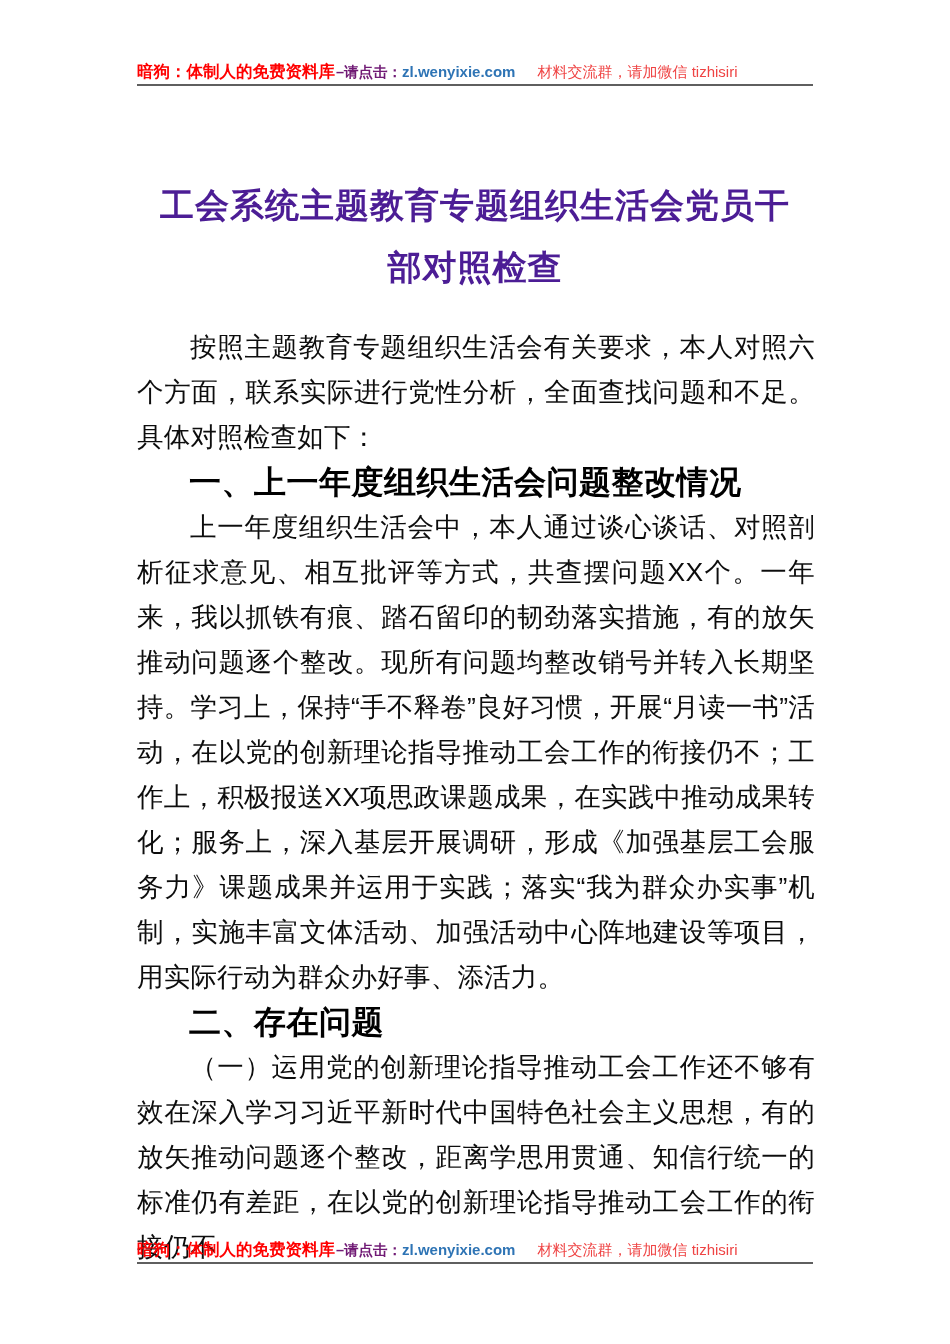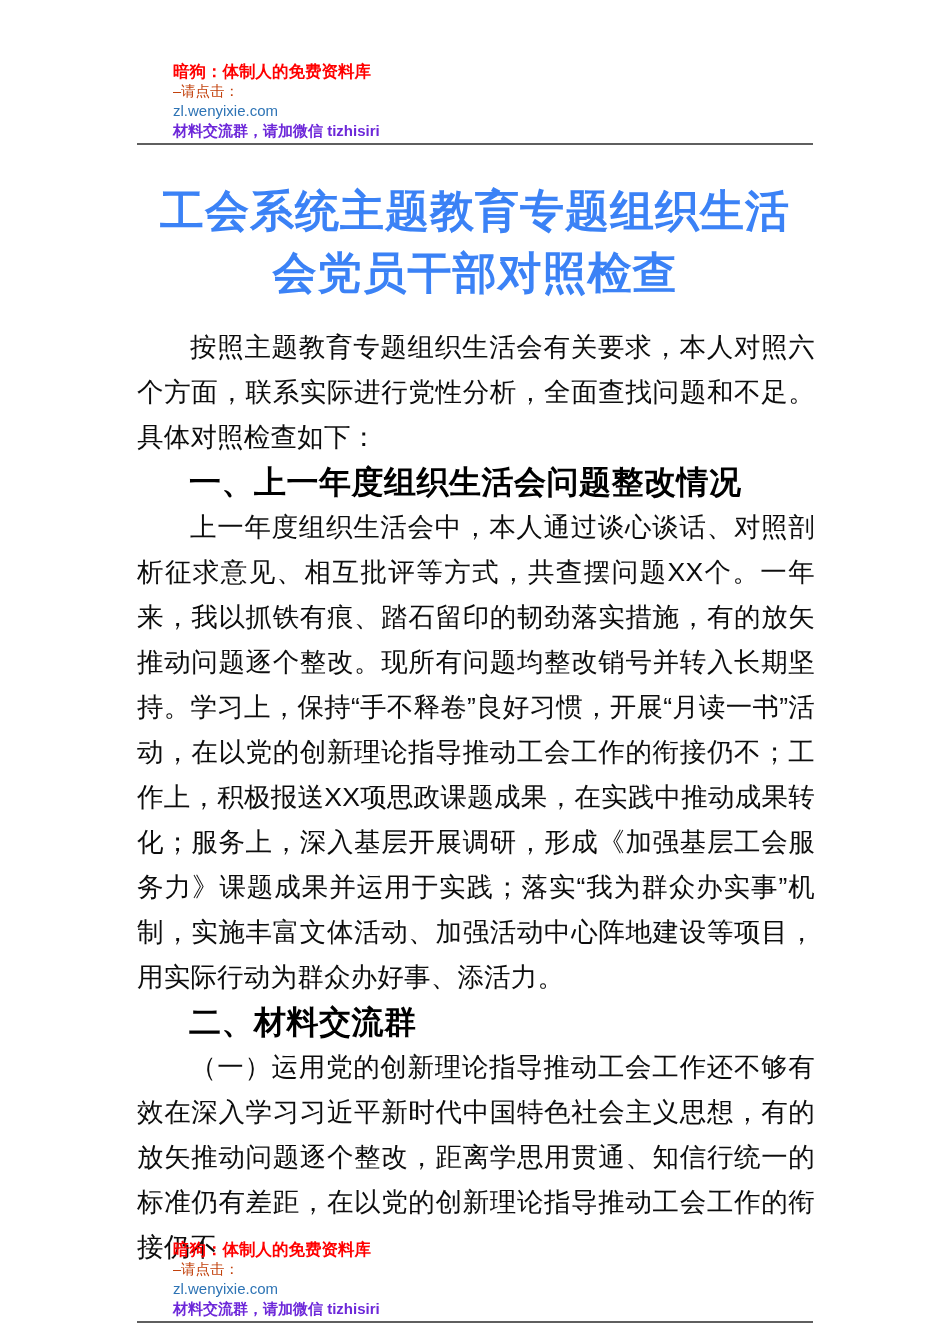--- a/index.html
+++ b/index.html
@@ -30,65 +30,65 @@
   .banner-footer { top: 1239px; }
 
   .banner-line {
     display: flex;
     align-items: baseline;
     white-space: nowrap;
     font-family: "Liberation Sans", "DejaVu Sans", sans-serif;
     font-size: 15.5px;
     line-height: 20px;
     letter-spacing: 0px;
-    flex-direction: column;
   }
 
   .banner-brand {
     font-weight: bold;
     font-size: 16.5px;
   }
   .banner-click {
-    font-weight: normal;
-    color: #c2410c;
+    font-weight: bold;
+    color: #701a75;
     font-size: 14.5px;
     margin-left: 1px;
   }
   .banner-url {
     font-size: 15px;
-    margin-left: 8px;
+    margin-left: 0;
     text-decoration: none;
+    font-weight: bold;
   }
   .banner-tail {
-    color: #6d28d9;
+    color: #ef4444;
     font-size: 15px;
-    margin-left: 36px;
-    font-weight: 700;
+    margin-left: 22px;
+    font-weight: 400;
   }
 
   .banner-rule {
     margin-top: 2px;
     height: 0;
     border-top: 2px solid #5f5f5f;
     width: 100%;
   }
 
   
   .doc-title {
     position: absolute;
     left: 150px;
     top: 152px;
     width: 650px;
     text-align: center;
     font-family: "Liberation Serif", "DejaVu Serif", serif;
     font-weight: bold;
-    font-size: 44px;
+    font-size: 34px;
     line-height: 62px;
     letter-spacing: 1px;
-    color: #3b82f6;
+    color: #4c1d95;
   }
 
   
   .body-region {
     position: absolute;
     left: 137px;
     top: 325px;
     width: 678px;
   }
 
@@ -133,21 +133,21 @@
   <h1 class="doc-title">工会系统主题教育专题组织生活会党员干部对照检查</h1>
 
   <div class="body-region">
 
     <p class="para">按照主题教育专题组织生活会有关要求，本人对照六个方面，联系实际进行党性分析，全面查找问题和不足。具体对照检查如下：</p>
 
     <h2 class="heading">一、上一年度组织生活会问题整改情况</h2>
 
     <p class="para">上一年度组织生活会中，本人通过谈心谈话、对照剖析征求意见、相互批评等方式，共查摆问题XX个。一年来，我以抓铁有痕、踏石留印的韧劲落实措施，有的放矢推动问题逐个整改。现所有问题均整改销号并转入长期坚持。学习上，保持“手不释卷”良好习惯，开展“月读一书”活动，在以党的创新理论指导推动工会工作的衔接仍不；工作上，积极报送XX项思政课题成果，在实践中推动成果转化；服务上，深入基层开展调研，形成《加强基层工会服务力》课题成果并运用于实践；落实“我为群众办实事”机制，实施丰富文体活动、加强活动中心阵地建设等项目，用实际行动为群众办好事、添活力。</p>
 
-    <h2 class="heading">二、材料交流群</h2>
+    <h2 class="heading">二、存在问题</h2>
 
     <p class="para">（一）运用党的创新理论指导推动工会工作还不够有效在深入学习习近平新时代中国特色社会主义思想，有的放矢推动问题逐个整改，距离学思用贯通、知信行统一的标准仍有差距，在以党的创新理论指导推动工会工作的衔接仍不</p>
 
   </div>
 
   <div class="banner banner-footer">
     <div class="banner-line">
       <span class="banner-brand" style="color:#ff0000;">暗狗：体制人的免费资料库</span>
       <span class="banner-click">–请点击：</span>
       <a href="#" class="banner-url" style="color:#2e74b5;">zl.wenyixie.com</a>

